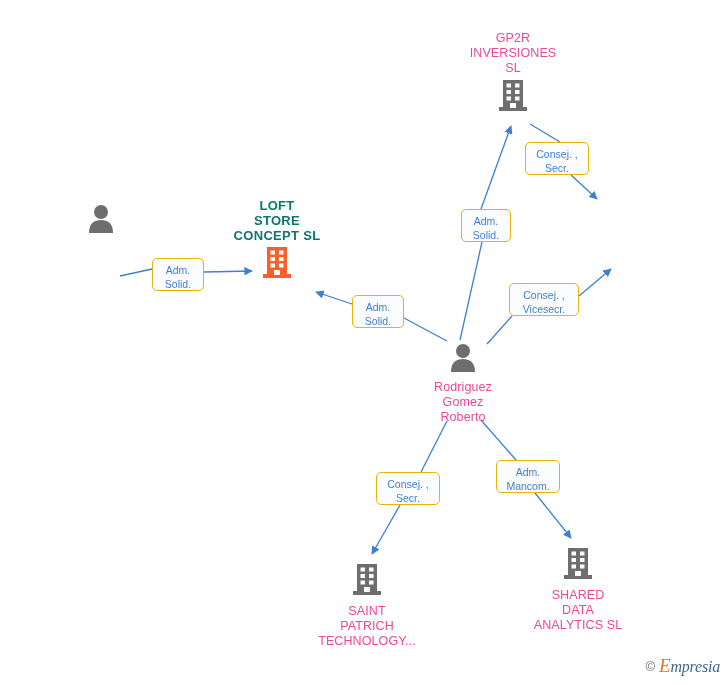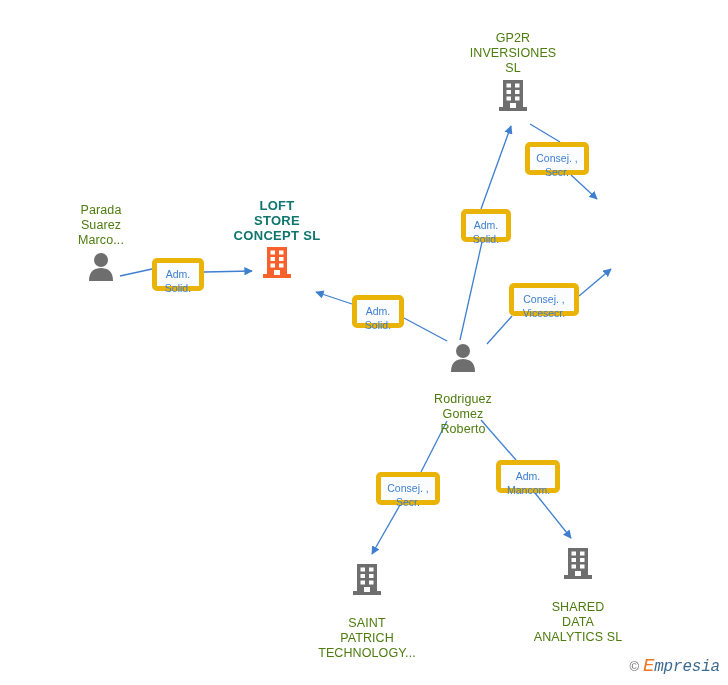--- a/index.html
+++ b/index.html
@@ -28,41 +28,41 @@
   
   .node {
     position: absolute;
     text-align: center;
     width: 140px;
     margin-left: -70px;
   }
   .node-label {
     font-size: 12.5px;
     line-height: 15px;
-    color: #4d7c0f;
+    color: #ec4899;
     white-space: pre-line;
     letter-spacing: 0.1px;
   }
   .node-label.company-main {
     color: #0f766e;
     font-weight: bold;
     font-size: 13px;
     letter-spacing: 0.3px;
   }
   .node-icon {
     display: block;
     margin: 0 auto;
   }
   .node.label-above .node-label { margin-bottom: 3px; }
-  .node.label-below .node-label { margin-top: 20px; }
+  .node.label-below .node-label { margin-top: 8px; }
 
   
   .edge-label {
     position: absolute;
-    border: 5px solid #eab308;
+    border: 1px solid #eab308;
     background: #fbfcfe;
     border-radius: 5px;
     color: #3f7fd0;
     font-size: 10.5px;
     line-height: 14px;
     text-align: center;
     padding: 4px 6px 5px 6px;
     white-space: pre-line;
     box-sizing: border-box;
   }
@@ -75,21 +75,21 @@
     display: flex;
     align-items: center;
     gap: 4px;
     font-size: 15px;
   }
   #watermark .copy {
     color: #6b6b6b;
     font-size: 13px;
   }
   #watermark .brand {
-    font-family: Liberation Mono, monospace;
+    font-family: Liberation Serif, serif;
     font-style: italic;
     font-size: 16px;
     color: #3d6a8f;
     letter-spacing: -0.2px;
   }
   #watermark .brand .cap {
     color: #ef7523;
     font-size: 19px;
   }
 </style>
@@ -131,23 +131,20 @@
 
       <path d="M 400 505 L 372 554" marker-end="url(#arrow)"></path>
 
       <path d="M 481 420 L 516 460"></path>
 
       <path d="M 535 493 L 571 538" marker-end="url(#arrow)"></path>
     </g>
   </svg>
 
   <div class="node label-above" style="left:101px; top:203px;">
-    <div class="node-label">Parada
-Suarez
-Marco...</div>
     <svg class="node-icon" width="28" height="30" viewBox="0 0 28 30">
       <circle cx="14" cy="9" r="7" fill="#6e6e6e"></circle>
       <path d="M 2 30 C 2 20 7.5 17 14 17 C 20.5 17 26 20 26 30 Z" fill="#6e6e6e"></path>
     </svg>
   </div>
 
   <div class="node label-above" style="left:277px; top:198px;">
     <div class="node-label company-main">LOFT
 STORE
 CONCEPT  SL</div>

